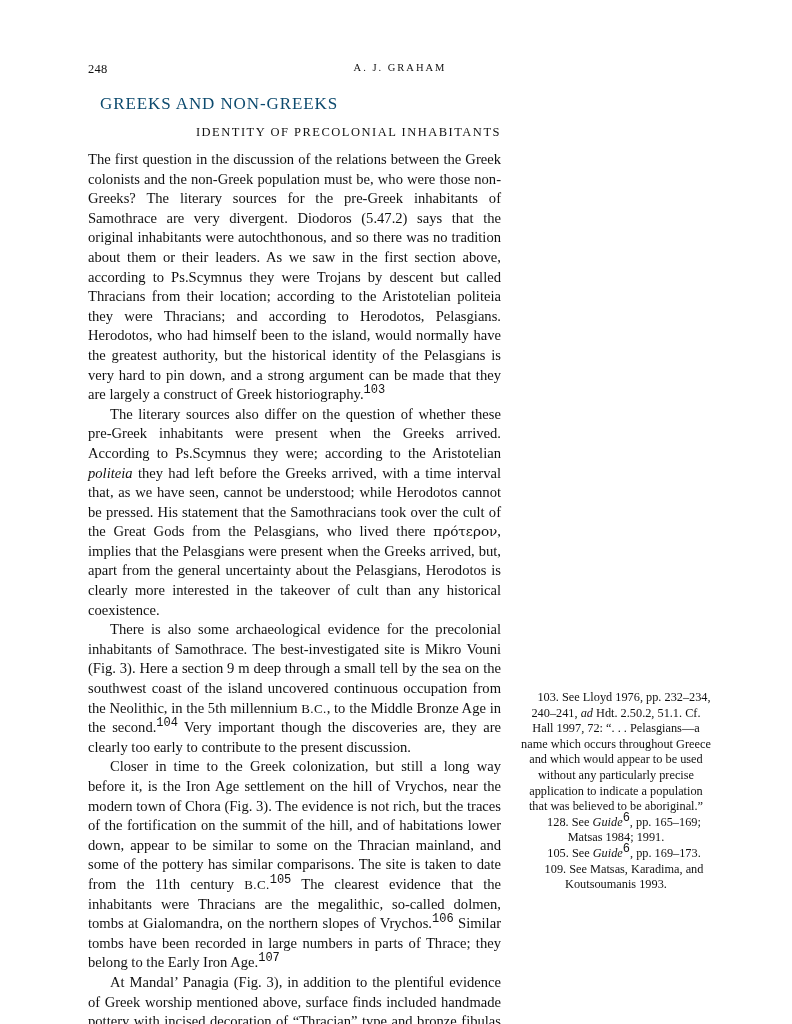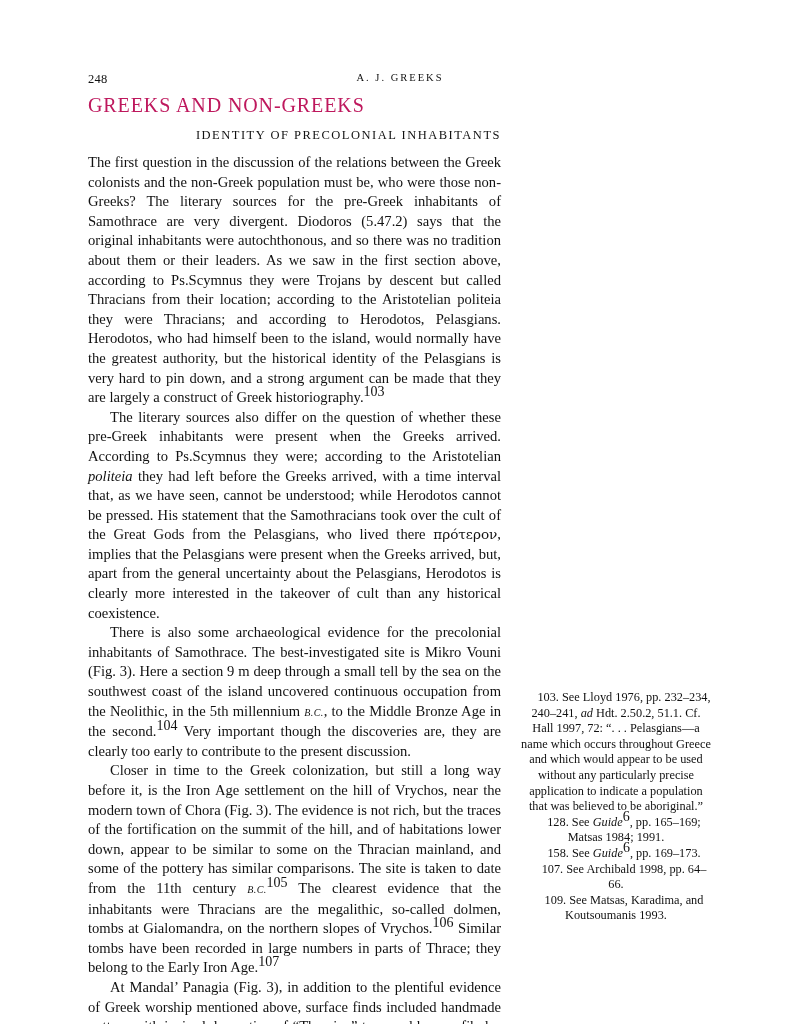--- a/index.html
+++ b/index.html
@@ -17,21 +17,21 @@
   }
   .page {
     position: absolute;
     left: 0; top: 0;
     width: 792px;
     height: 1024px;
   }
   
   .runhead {
     position: absolute;
-    top: 72px;
+    top: 62px;
     left: 88px;
     width: 624px;
     height: 16px;
   }
   .folio {
     position: absolute;
     left: 0;
     top: 0;
     font-size: 12.5px;
     letter-spacing: 0.3px;
@@ -48,25 +48,25 @@
     color: #111;
   }
   
   .main-col {
     position: absolute;
     left: 88px;
     top: 94px;
     width: 413px;
   }
   h1.section-title {
-    font-size: 20px;
+    font-size: 17px;
     font-weight: normal;
     letter-spacing: 0.9px;
-    margin: 0 0 11px 0;
-    color: #be185d;
+    margin: 0 0 11px 12px;
+    color: #0c4a6e;
   }
   h2.subsection-title {
     font-size: 12.5px;
     font-weight: normal;
     letter-spacing: 1.5px;
     margin: 0 0 10px 0;
     color: #111;
     text-align: right;
   }
   p.body-par {
@@ -80,28 +80,28 @@
   }
   p.indent {
     text-indent: 22px;
   }
   .gk {
     font-family: "DejaVu Serif", serif;
     font-size: 13.6px;
   }
   .it { font-style: italic; }
   .sc {
-    font-size: 10px;
+    font-size: 13px;
     letter-spacing: 0.4px;
-    font-style: italic;
   }
   sup {
-    font-size: 14px;
+    font-size: 12px;
     line-height: 0;
     vertical-align: super;
+    font-family: Liberation Mono, monospace;
   }
   
   .notes-col {
     position: absolute;
     left: 521px;
     top: 690px;
     width: 190px;
   }
   p.note {
     font-size: 12.3px;
@@ -115,21 +115,21 @@
   }
   .note .it { font-style: italic; }
 </style>
 </head>
 <body>
 
 <div class="page">
 
   <div class="runhead">
     <span class="folio">248</span>
-    <span class="runhead-title">A. J. GREEKS</span>
+    <span class="runhead-title">A. J. GRAHAM</span>
   </div>
 
   <div class="main-col">
 
     <h1 class="section-title">GREEKS AND NON-GREEKS</h1>
     <h2 class="subsection-title">IDENTITY OF PRECOLONIAL INHABITANTS</h2>
 
     <p class="body-par"><span>The first question in the discussion of the relations between the Greek colonists and the non-Greek population must be, who were those non-Greeks? The literary sources for the pre-Greek inhabitants of Samothrace are very divergent. Diodoros (5.47.2) says that the original inhabitants were autochthonous, and so there was no tradition about them or their leaders. As we saw in the first section above, according to Ps.Scymnus they were Trojans by descent but called Thracians from their location; according to the Aristotelian politeia they were Thracians; and according to Herodotos, Pelasgians. Herodotos, who had himself been to the island, would normally have the greatest authority, but the historical identity of the Pelasgians is very hard to pin down, and a strong argument can be made that they are largely a construct of Greek historiography.</span><sup>103</sup></p>
 
     <p class="body-par indent"><span>The literary sources also differ on the question of whether these pre-Greek inhabitants were present when the Greeks arrived. According to Ps.Scymnus they were; according to the Aristotelian </span><span class="it">politeia</span><span> they had left before the Greeks arrived, with a time interval that, as we have seen, cannot be understood; while Herodotos cannot be pressed. His statement that the Samothracians took over the cult of the Great Gods from the Pelasgians, who lived there </span><span class="gk">πρότερον</span><span>, implies that the Pelasgians were present when the Greeks arrived, but, apart from the general uncertainty about the Pelasgians, Herodotos is clearly more interested in the takeover of cult than any historical coexistence.</span></p>
@@ -141,23 +141,22 @@
     <p class="body-par indent"><span>At Mandal’ Panagia (Fig. 3), in addition to the plentiful evidence of Greek worship mentioned above, surface finds included handmade pottery with incised decoration of “Thracian” type and bronze fibulas dating to the 8th and 7th centuries. These finds are taken to show that the sanctuary was used by a Thracian population before the Greek colonization.</span></p>
 
   </div>
 
   <div class="notes-col">
 
     <p class="note first-line-indent"><span>103.</span> <span>See Lloyd 1976, pp. 232–234, 240–241, </span><span class="it">ad</span><span> Hdt. 2.50.2, 51.1. Cf. Hall 1997, 72: “. . . Pelasgians—a name which occurs throughout Greece and which would appear to be used without any particularly precise application to indicate a population that was believed to be aboriginal.”</span></p>
 
     <p class="note first-line-indent"><span>128.</span> <span>See </span><span class="it">Guide</span><sup>6</sup><span>, pp. 165–169; Matsas 1984; 1991.</span></p>
 
-    <p class="note first-line-indent"><span>158.</span> <span>See </span><span class="it">Guide</span><sup>6</sup><span>, pp. 169–173.</span></p>
+    <p class="note first-line-indent"><span>105.</span> <span>See </span><span class="it">Guide</span><sup>6</sup><span>, pp. 169–173.</span></p>
 
 
-    <p class="note first-line-indent"><span>107.</span> <span>See Archibald 1998, pp. 64–66.</span></p>
 
 
     <p class="note first-line-indent"><span>109.</span> <span>See Matsas, Karadima, and Koutsoumanis 1993.</span></p>
 
   </div>
 
 </div>
 
 </body></html>

